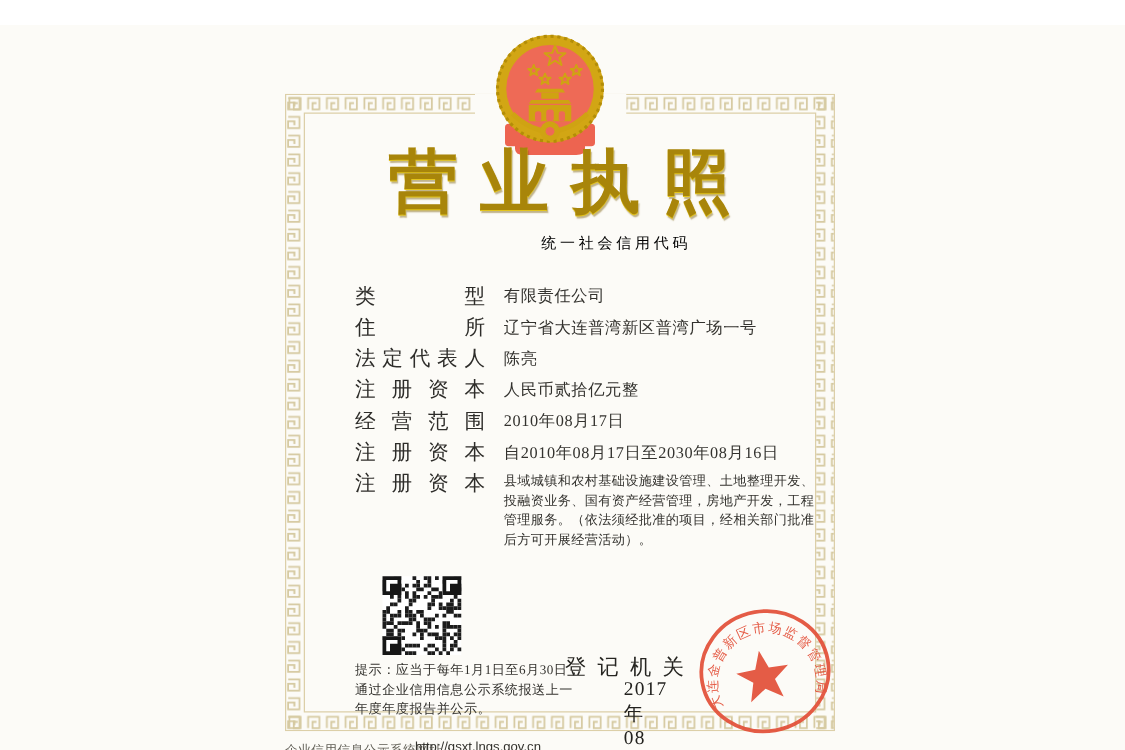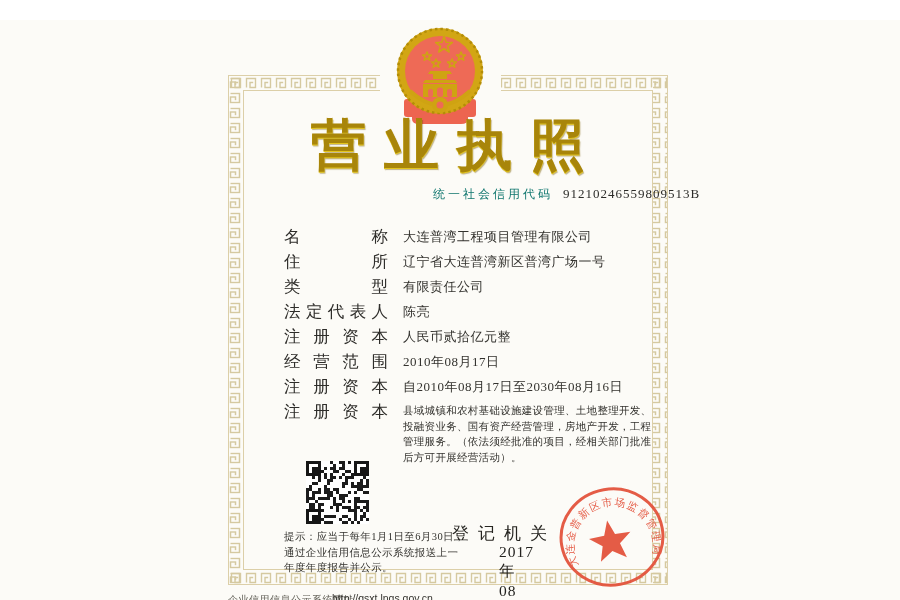--- a/index.html
+++ b/index.html
@@ -17,21 +17,21 @@
   .title {
     position:absolute; left:228px; top:94px; width:440px;
     text-align:center; font-size:55px; font-weight:bold;
     letter-spacing:18px; text-indent:18px; line-height:64px;
     color:#a8850a;
     text-shadow:0 1px 0 #e3c41c, 1px 2px 1px rgba(120,90,0,.45);
   }
 
   
   .credit-row { position:absolute; left:433px; top:166px; display:flex; align-items:baseline; }
-  .credit-label { font-size:12px; letter-spacing:3px; color:#0f766e; }
+  .credit-label { font-size:12px; letter-spacing:3px; color:#000000; }
   .credit-value { font-size:13px; letter-spacing:1px; color:#2b2b28; margin-left:10px; }
 
   
   .fields { position:absolute; left:284px; top:208px; width:378px; }
   .field-row { display:flex; align-items:flex-start; margin-bottom:8px; }
   .field-label {
     width:104px; flex:0 0 104px; font-size:16.5px; line-height:17px; color:#2e2d2a;
     text-align:justify; text-align-last:justify;
   }
   .field-value { margin-left:15px; font-size:13px; line-height:17px; color:#33322e; letter-spacing:.5px; }
@@ -115,35 +115,30 @@
     </g>
     <path d="M18 66 Q48 94 78 66" fill="none" stroke="#cfa312" stroke-width="4"></path>
     <circle cx="48" cy="80" r="8" fill="#cfa312"></circle>
     <circle cx="48" cy="80" r="3.5" fill="#ee6a56"></circle>
   </svg>
 
   <div class="title">营业执照</div>
 
   <div class="credit-row">
     <span class="credit-label">统一社会信用代码</span>
-    <span class="credit-value">91210246559809513B</span>
   </div>
 
   <div class="fields">
     <div class="field-row">
-      <div class="field-label">名称</div>
-      <div class="field-value">大连普湾工程项目管理有限公司</div>
+      <div class="field-label">类型</div>
+      <div class="field-value">有限责任公司</div>
     </div>
     <div class="field-row">
       <div class="field-label">住所</div>
       <div class="field-value">辽宁省大连普湾新区普湾广场一号</div>
-    </div>
-    <div class="field-row">
-      <div class="field-label">类型</div>
-      <div class="field-value">有限责任公司</div>
     </div>
     <div class="field-row">
       <div class="field-label">法定代表人</div>
       <div class="field-value">陈亮</div>
     </div>
     <div class="field-row">
       <div class="field-label">注册资本</div>
       <div class="field-value">人民币贰拾亿元整</div>
     </div>
     <div class="field-row">

